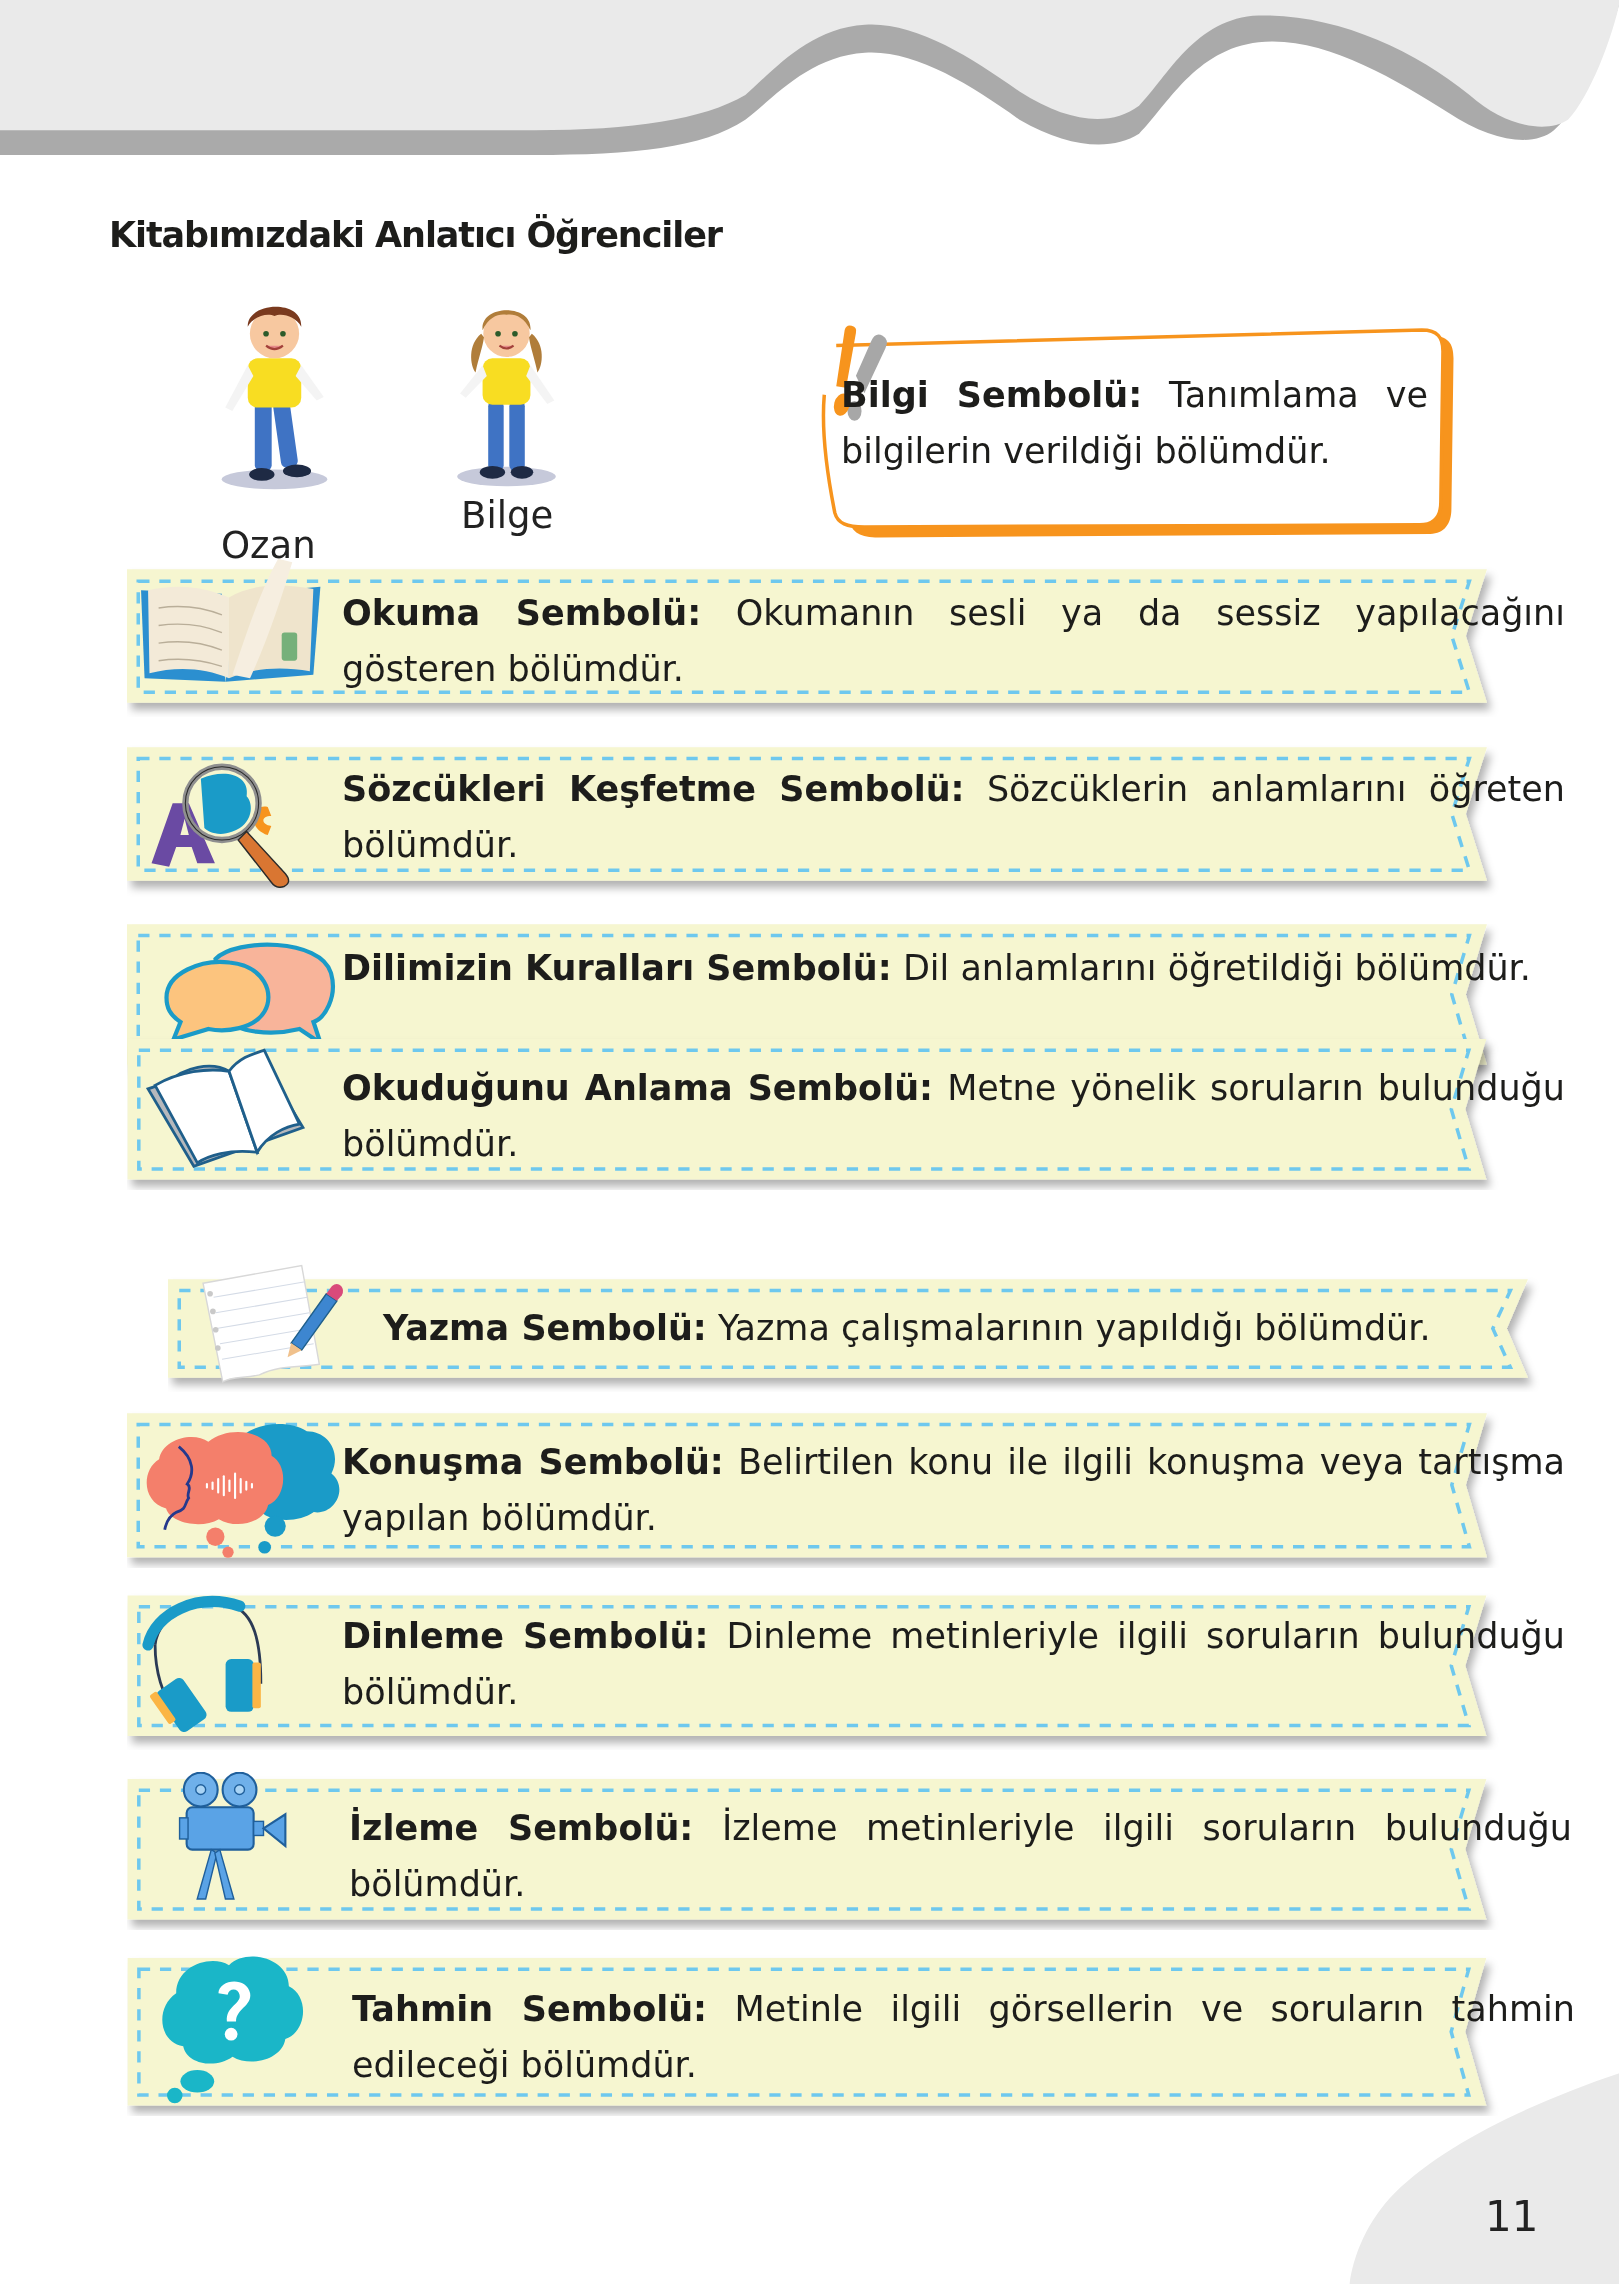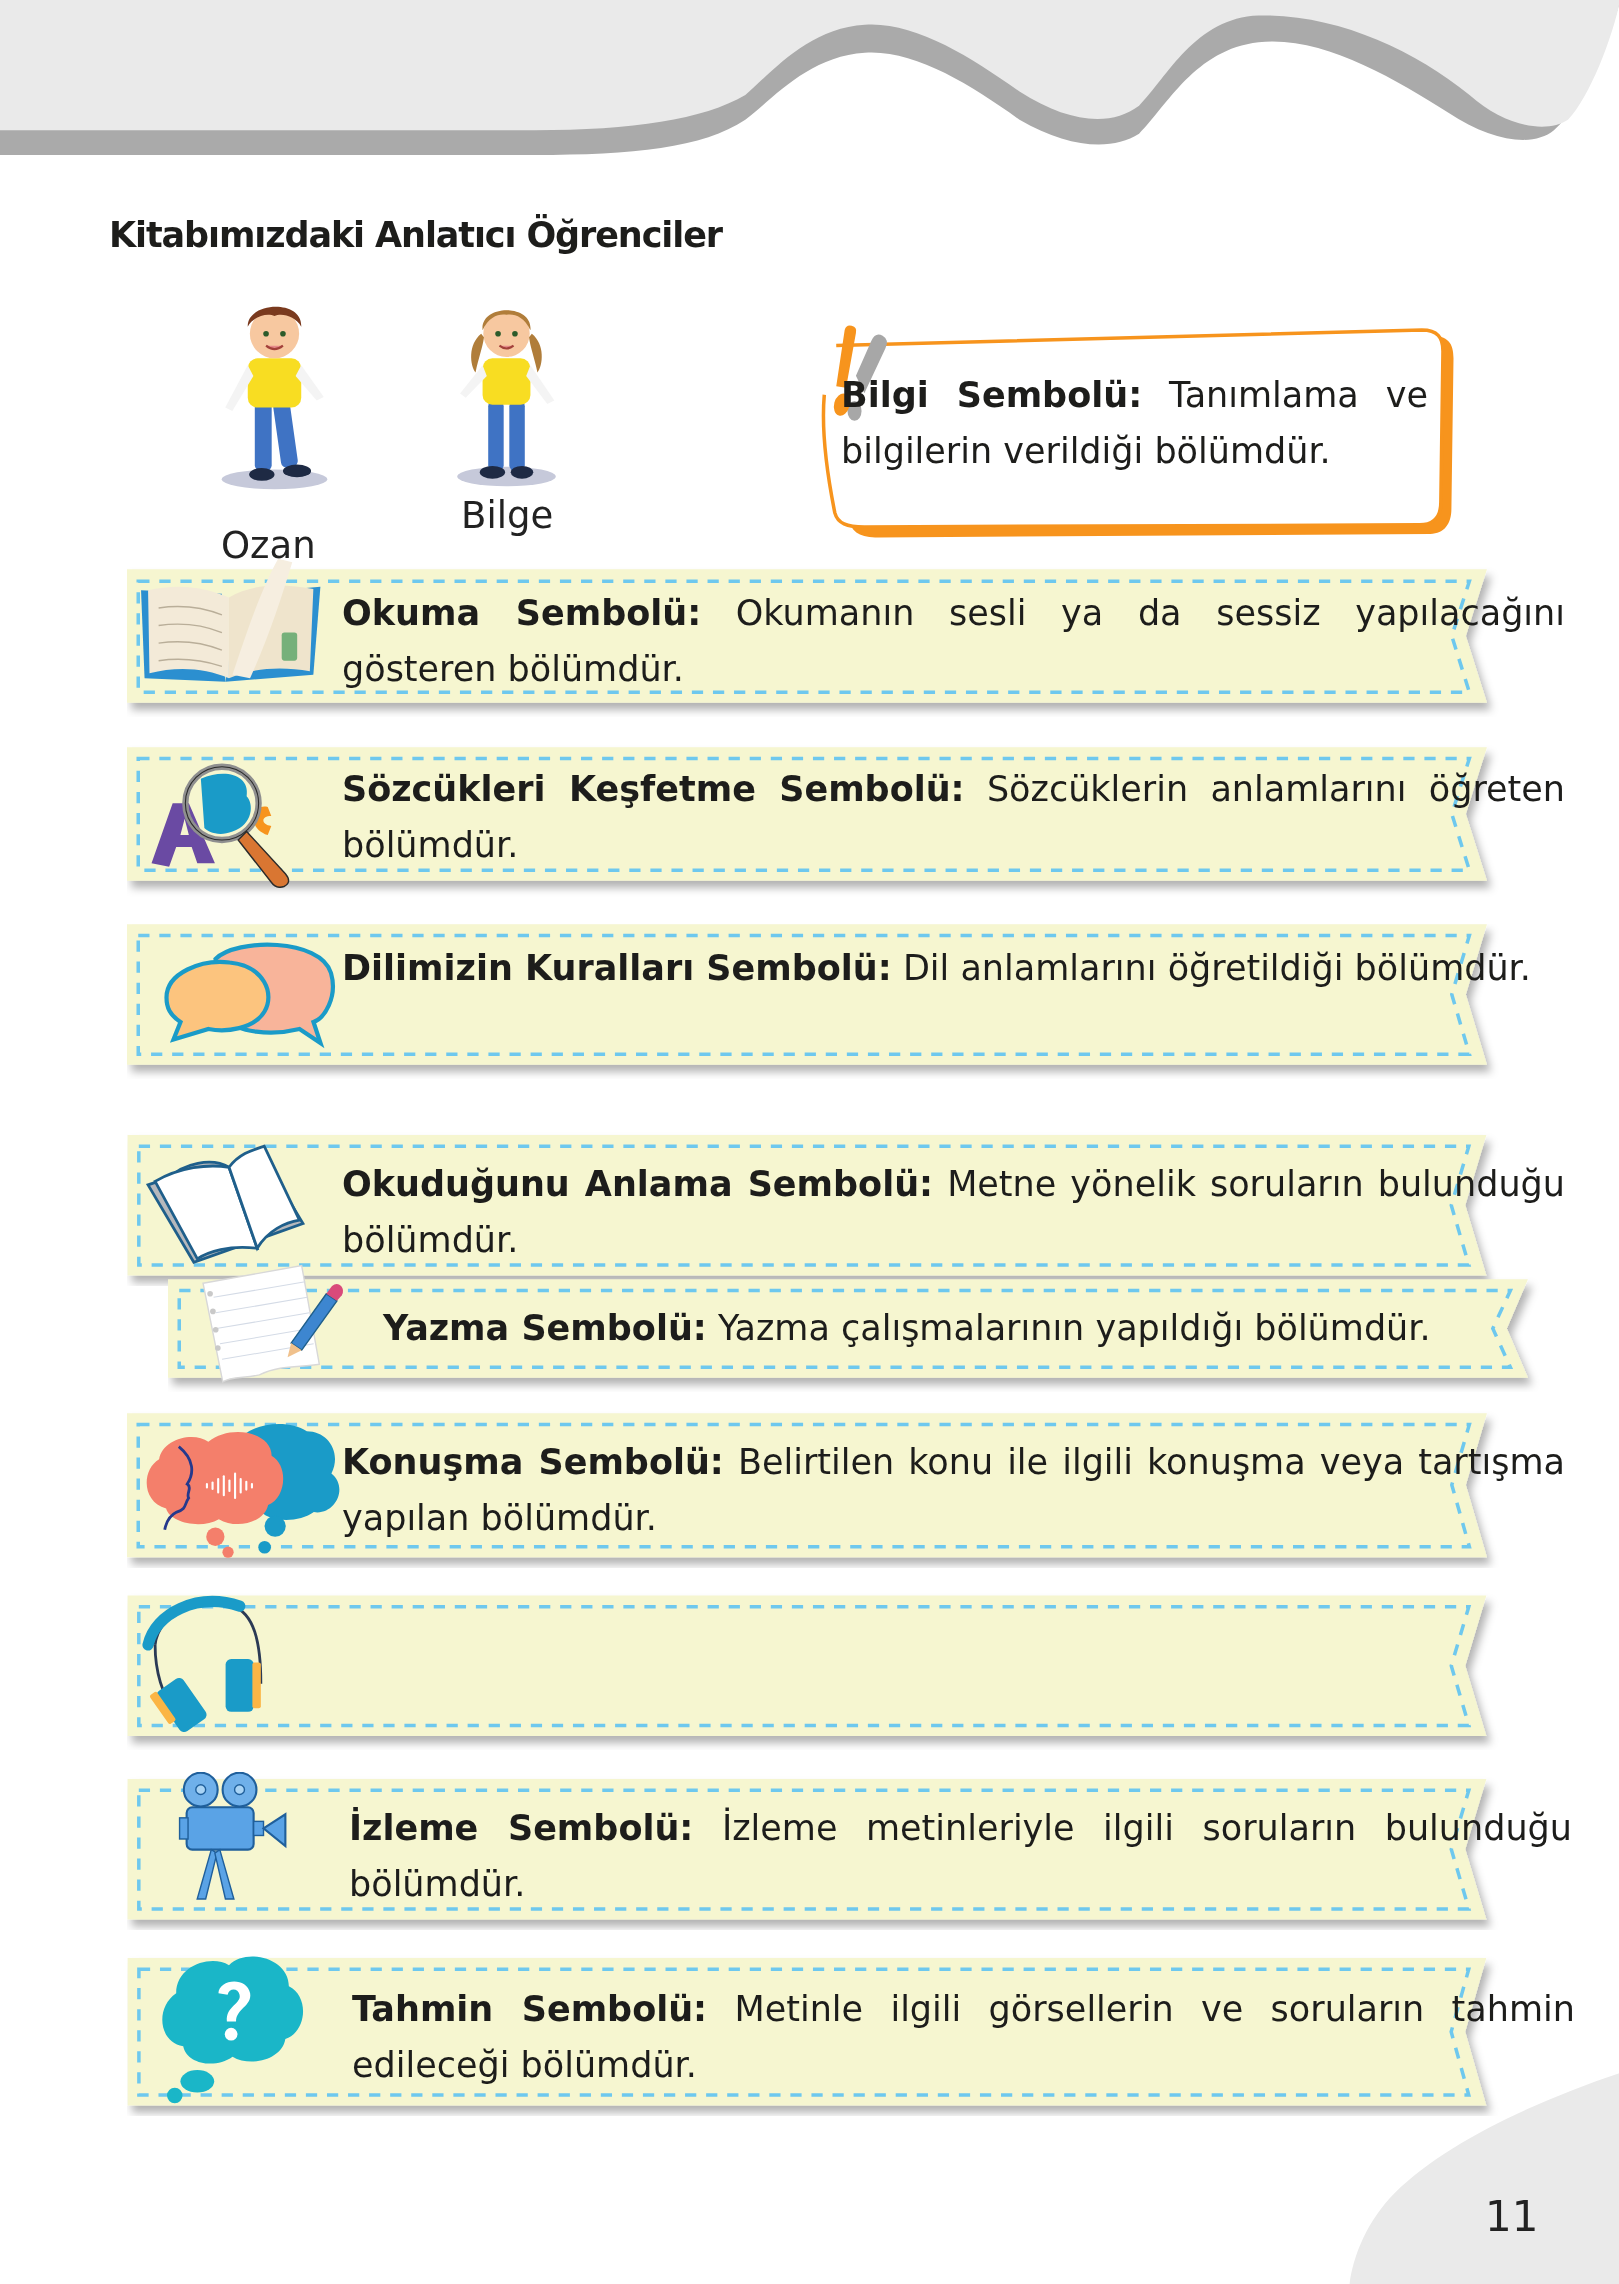--- a/index.html
+++ b/index.html
@@ -126,21 +126,21 @@
     <path d="M0,0 H1935 L1905,100 L1935,200 H0 Z" fill="#f6f6d0" filter="url(#sh)"></path>
     <path d="M16,16 H1910 L1885,100 L1910,185 H16 Z" fill="none" stroke="#6ec8ee" stroke-width="5" stroke-dasharray="16 14"></path>
   </svg>
   <svg class="icon" style="left:32px;top:14px;" width="183" height="112" viewBox="0 0 260 160">
     <path d="M80,30 C110,0 230,0 245,50 C255,85 235,115 220,120 L230,150 L200,130 C160,140 110,135 95,115 Z" fill="#f8b49a" stroke="#1a9bc8" stroke-width="6"></path>
     <path d="M10,85 C10,50 60,30 100,35 C150,40 165,80 150,105 C135,130 95,135 70,130 L20,145 L30,120 C15,110 10,100 10,85 Z" fill="#fcc47e" stroke="#1a9bc8" stroke-width="6"></path>
   </svg>
   <div class="text" style="top:15.5px;"><b>Dilimizin Kuralları Sembolü:</b><span> Dil anlamlarını öğretildiği bölümdür.</span></div>
 </div>
 
-<div class="banner" style="top:1128px;height:158px;">
+<div class="banner" style="top:1032px;height:158px;">
   <svg class="bg" width="1374" height="158" viewBox="0 0 1955 225">
     <path d="M0,10 H1935 L1905,110 L1935,210 H0 Z" fill="#f6f6d0" filter="url(#sh)"></path>
     <path d="M16,26 H1910 L1885,110 L1910,195 H16 Z" fill="none" stroke="#6ec8ee" stroke-width="5" stroke-dasharray="16 14"></path>
   </svg>
   <svg class="icon" style="left:14px;top:3.5px;" width="169" height="148" viewBox="0 0 240 210">
     <path d="M10,75 L75,185 L230,130 L170,30 L125,50 C100,35 60,45 40,65 Z" fill="#b6b8bc" stroke="#1f5f8b" stroke-width="4"></path>
     <path d="M20,70 C55,50 95,45 125,50 L165,165 C125,160 95,170 80,180 Z" fill="#ffffff" stroke="#1f5f8b" stroke-width="4"></path>
     <path d="M125,50 C140,30 160,25 175,20 L225,125 C205,128 180,140 165,165 Z" fill="#ffffff" stroke="#1f5f8b" stroke-width="4"></path>
   </svg>
   <div class="text" style="top:28px;"><b>Okuduğunu Anlama Sembolü:</b><span> Metne yönelik soruların bulunduğu bölümdür.</span></div>
@@ -208,20 +208,21 @@
   </svg>
   <svg class="icon" style="left:14px;top:0;" width="141" height="141" viewBox="0 0 200 200">
     <path d="M20,75 C25,30 80,5 130,20 C160,30 170,70 170,130" stroke="#2b3a55" stroke-width="4" fill="none"></path>
     <path d="M10,75 C20,30 80,0 140,20" stroke="#1a9bc8" stroke-width="16" stroke-linecap="round" fill="none"></path>
     <path d="M20,75 C20,110 30,150 50,170" stroke="#2b3a55" stroke-width="4" fill="none"></path>
     <rect x="35" y="125" width="45" height="70" rx="8" fill="#1a9bc8" transform="rotate(-35 58 160)"></rect>
     <rect x="25" y="140" width="12" height="50" rx="3" fill="#fbb545" transform="rotate(-35 30 165)"></rect>
     <rect x="120" y="95" width="40" height="75" rx="8" fill="#1a9bc8"></rect>
     <rect x="158" y="100" width="12" height="65" rx="3" fill="#fbb545"></rect>
   </svg>
+  <div class="text" style="top:15.5px;"><b>Dinleme Sembolü:</b><span> Dinleme metinleriyle ilgili soruların bulunduğu bölümdür.</span></div>
 </div>
 
 <div class="banner" style="top:1772px;height:158px;">
   <svg class="bg" width="1374" height="158" viewBox="0 0 1955 225">
     <path d="M0,10 H1935 L1905,110 L1935,210 H0 Z" fill="#f6f6d0" filter="url(#sh)"></path>
     <path d="M16,26 H1910 L1885,110 L1910,195 H16 Z" fill="none" stroke="#6ec8ee" stroke-width="5" stroke-dasharray="16 14"></path>
   </svg>
   <svg class="icon" style="left:49px;top:0;" width="120" height="134" viewBox="0 0 170 190">
     <circle cx="35" cy="25" r="24" fill="#6fb0ea" stroke="#1f5f9b" stroke-width="3"></circle>
     <circle cx="90" cy="25" r="24" fill="#6fb0ea" stroke="#1f5f9b" stroke-width="3"></circle>

